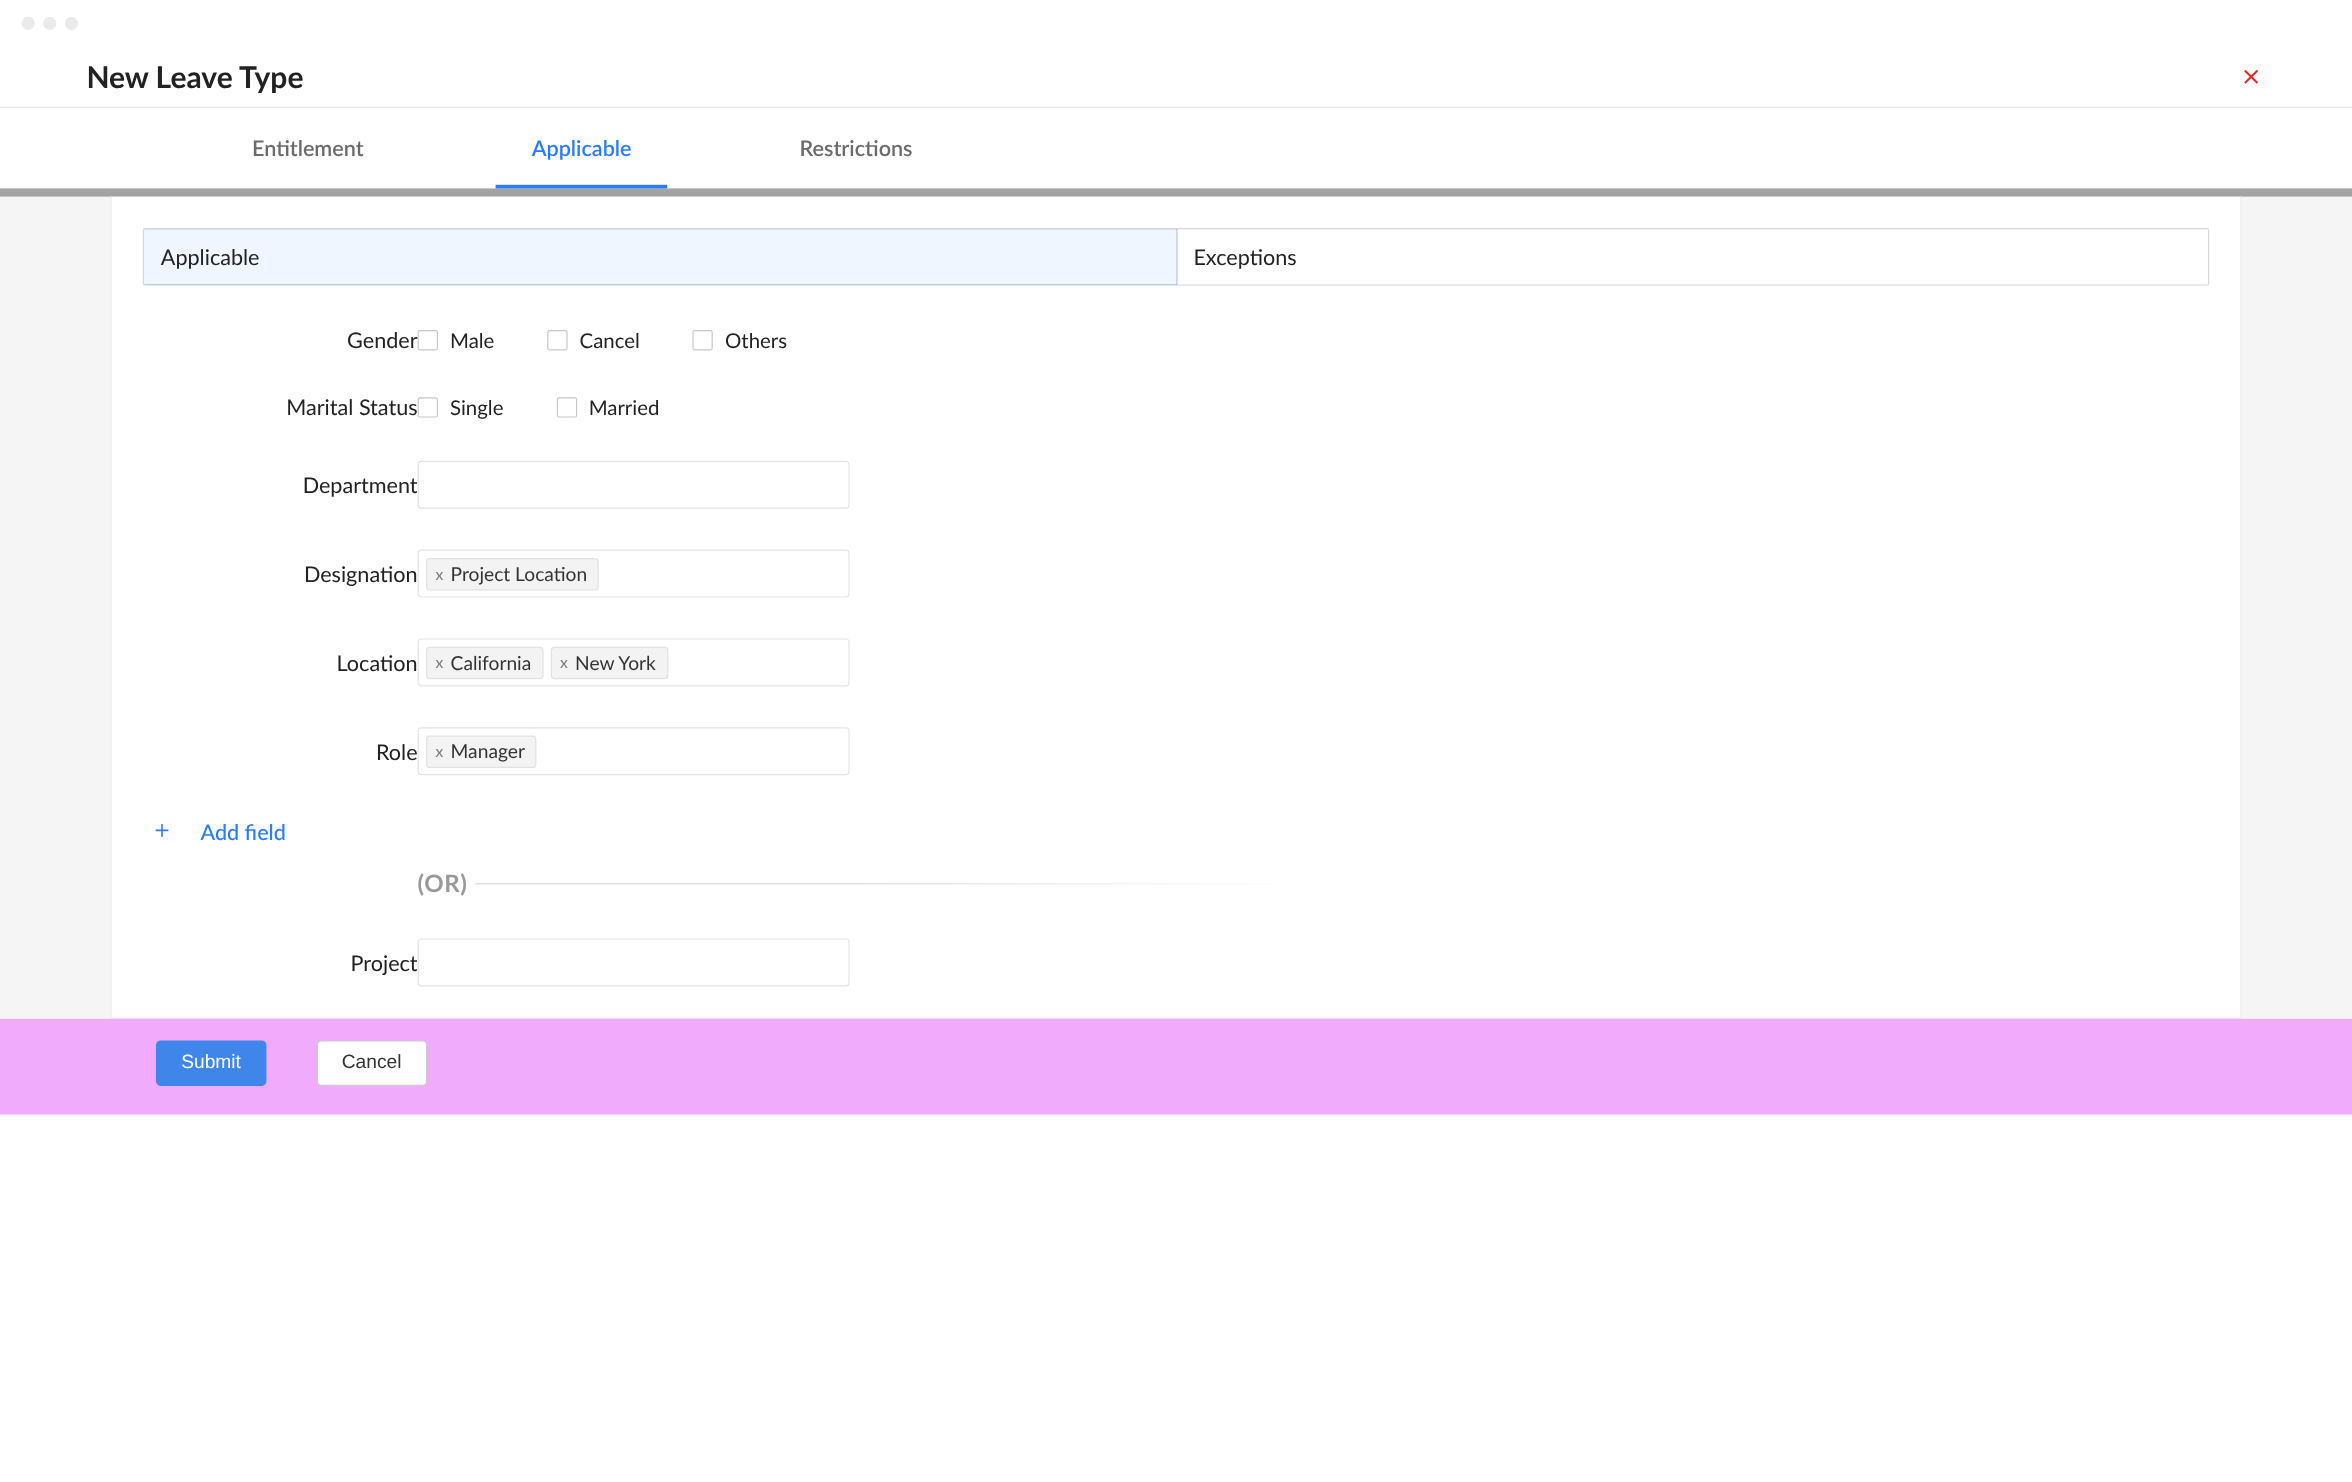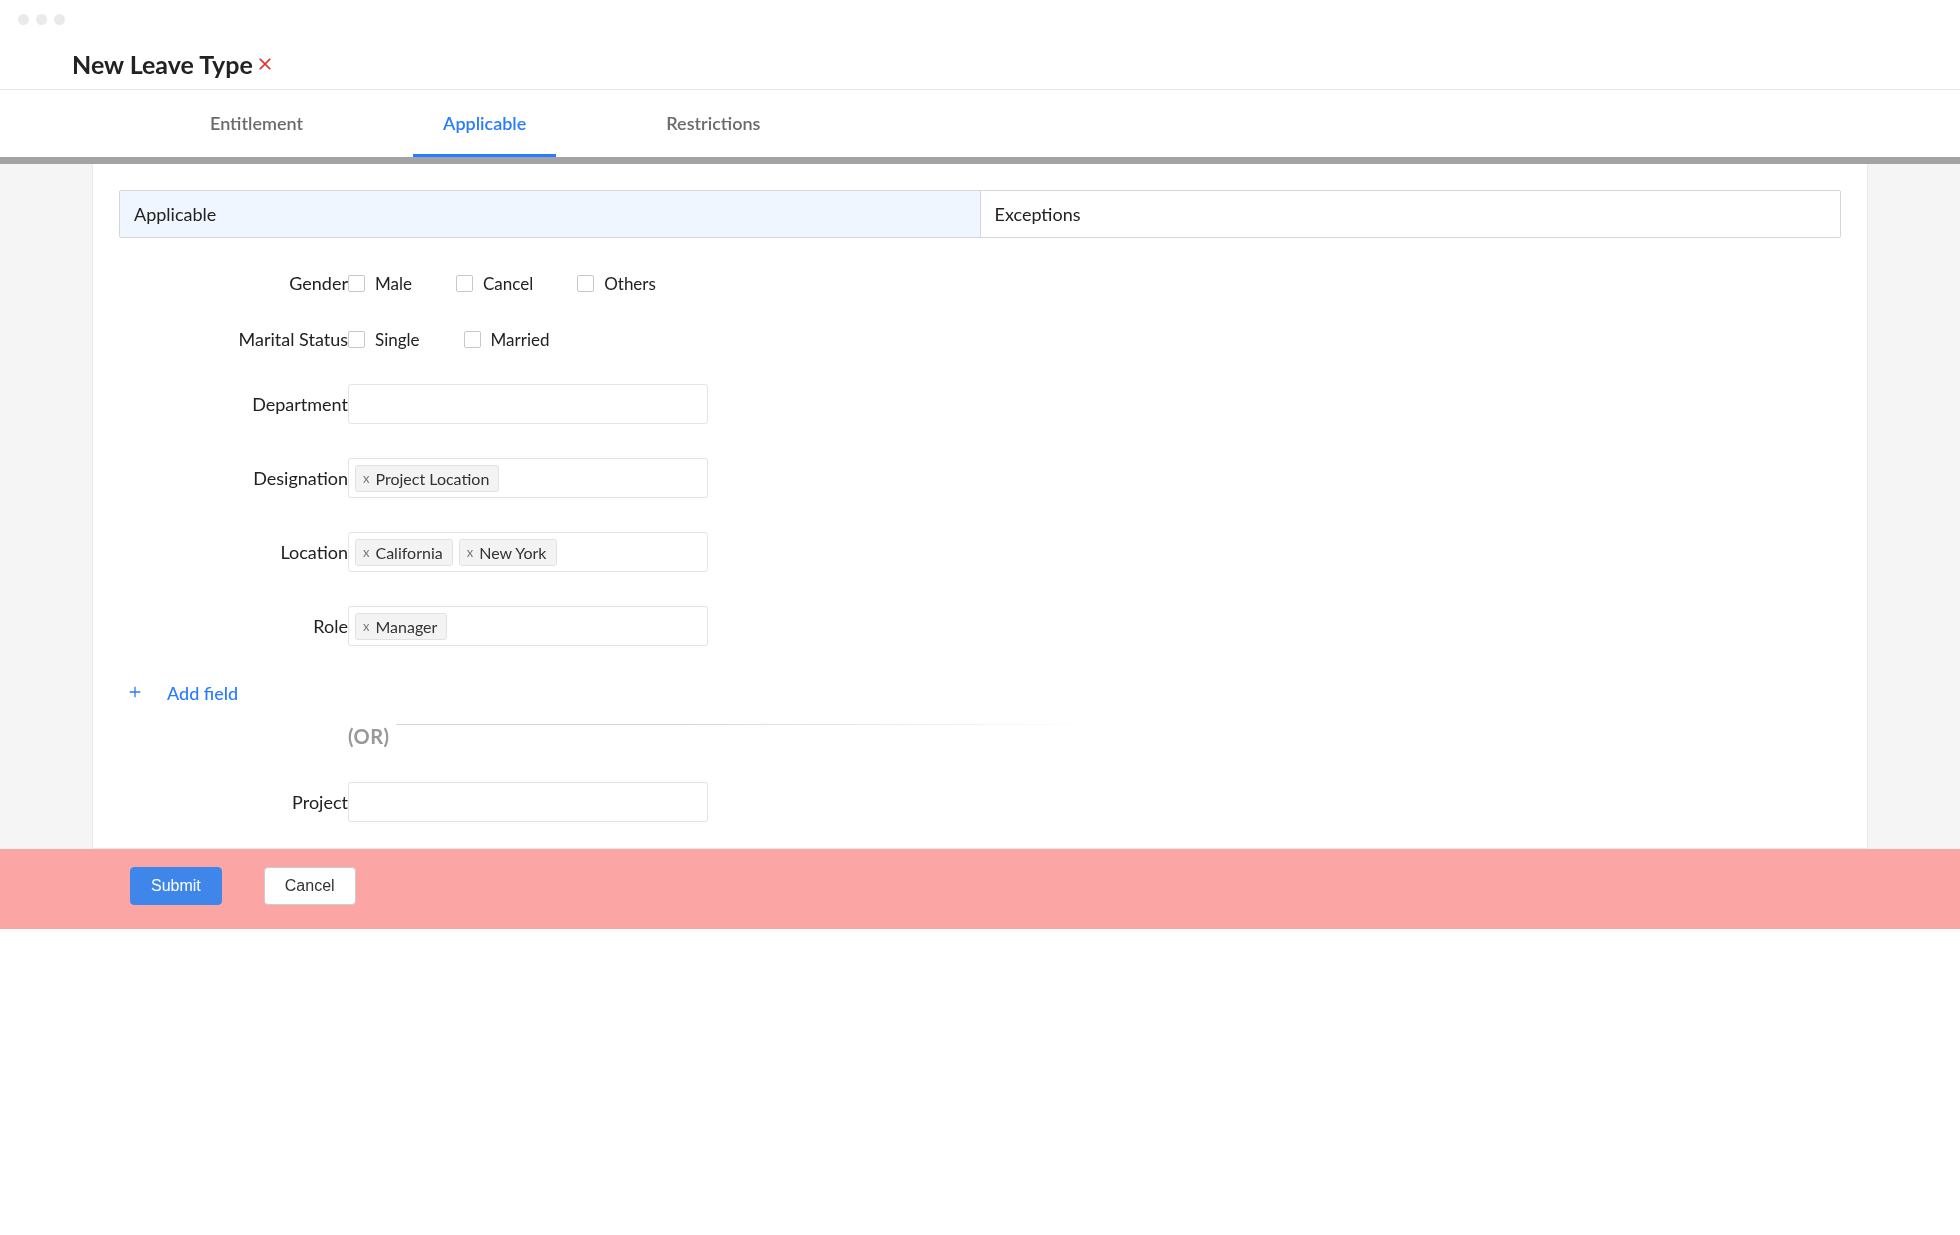--- a/index.html
+++ b/index.html
@@ -15,20 +15,21 @@
     gap: 7px;
   }
   .dot {
     width: 11px; height: 11px;
     border-radius: 50%;
     background: #eaeaea;
   }
   .header {
     display:flex;
     align-items:center;
+    justify-content:space-between;
     padding: 18px 72px 10px 72px;
     border-bottom: 1px solid #e6e6e6;
   }
   .header h1 {
     font-size: 25px;
     font-weight: 700;
     color: #222;
   }
   .close-x {
     color: #e02b2b;
@@ -142,41 +143,41 @@
     color:#2a7cff;
     font-size:18px;
     font-weight:500;
     cursor:pointer;
     padding: 2px 0 14px 4px;
     margin-top: 16px;
   }
   .plus-icon svg { width:16px; height:16px; stroke:#2a7cff; stroke-width:2; }
   .or-divider {
     display:flex;
-    align-items:flex-start;
+    align-items:center;
     gap:6px;
     margin: 6px 0 34px 225px;
   }
   .or-text {
     color:#999;
     font-weight:700;
     font-size:20px;
     letter-spacing:0.5px;
   }
   .or-line {
     flex:1;
     height:1px;
     background: linear-gradient(to right, #d6d6d6, #d6d6d6 40%, transparent);
     max-width:700px;
   }
   .footer {
     display:flex;
     gap:10px;
     padding: 18px 130px 24px;
-    background:#fca5a5;
+    background:#f0abfc;
   }
   .btn {
     padding: 9px 20px;
     font-size:16px;
     border-radius:4px;
     cursor:pointer;
     border:1px solid transparent;
   }
   .btn-primary {
     background:#3e86ea;

